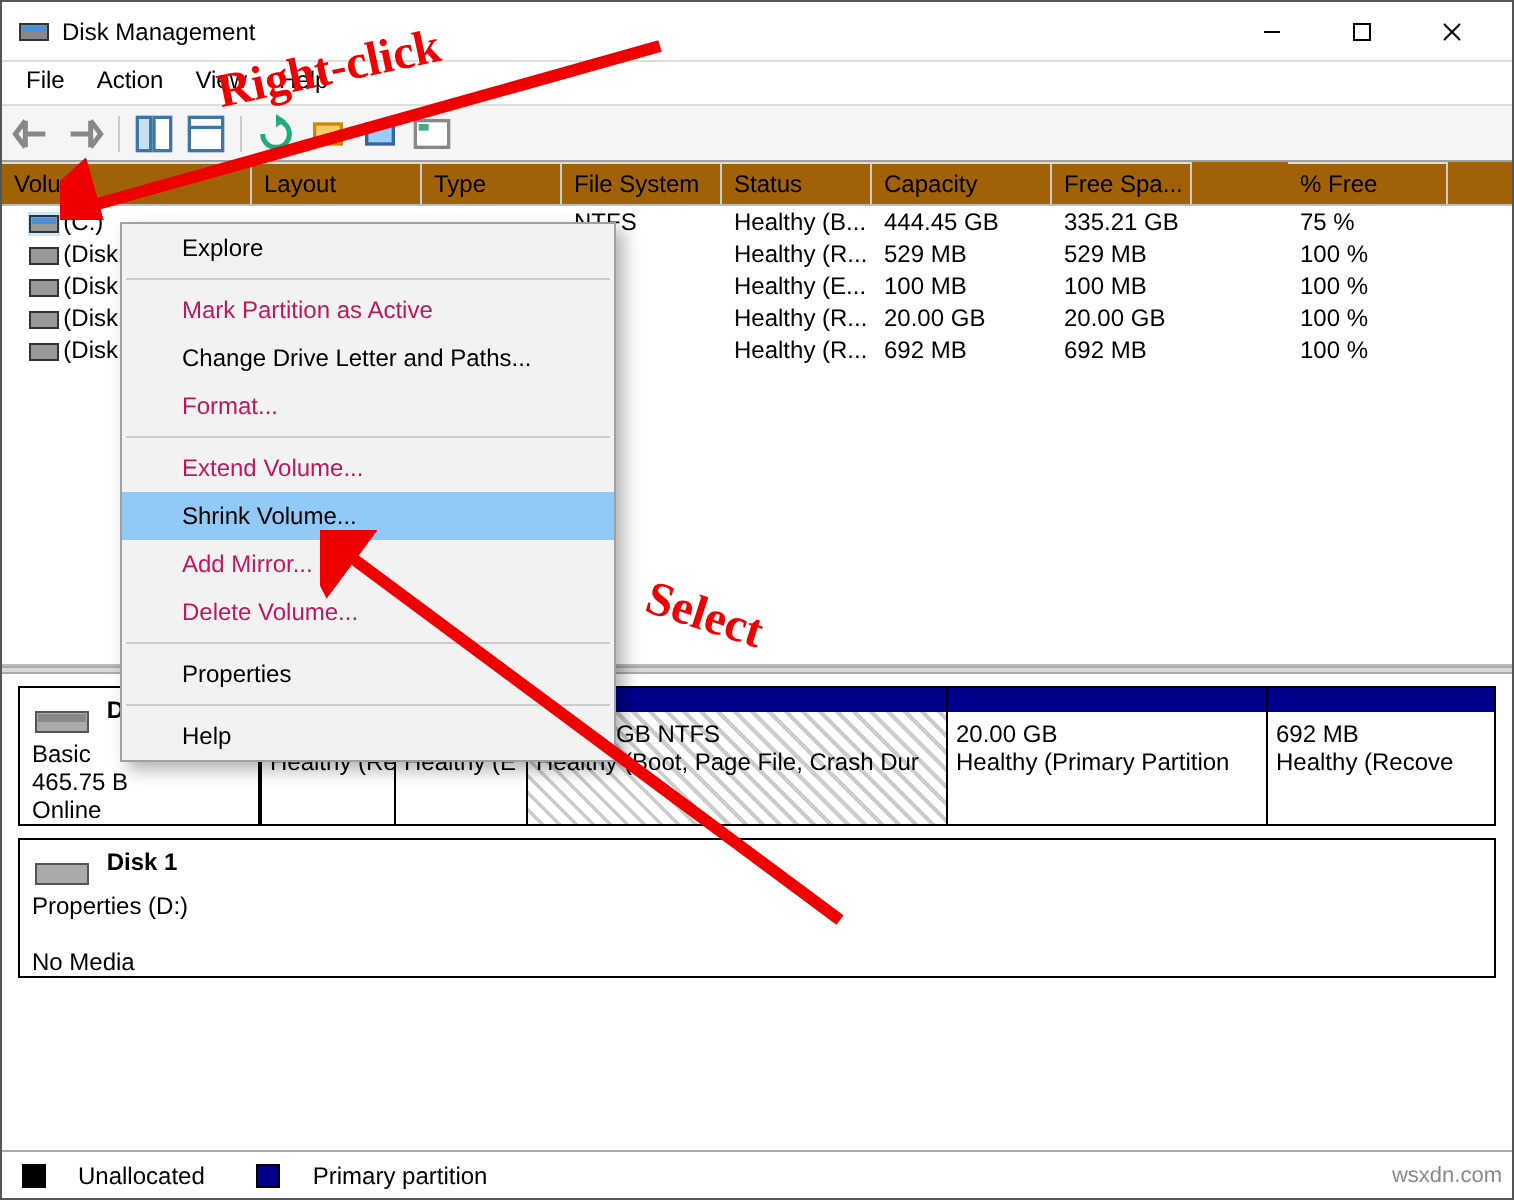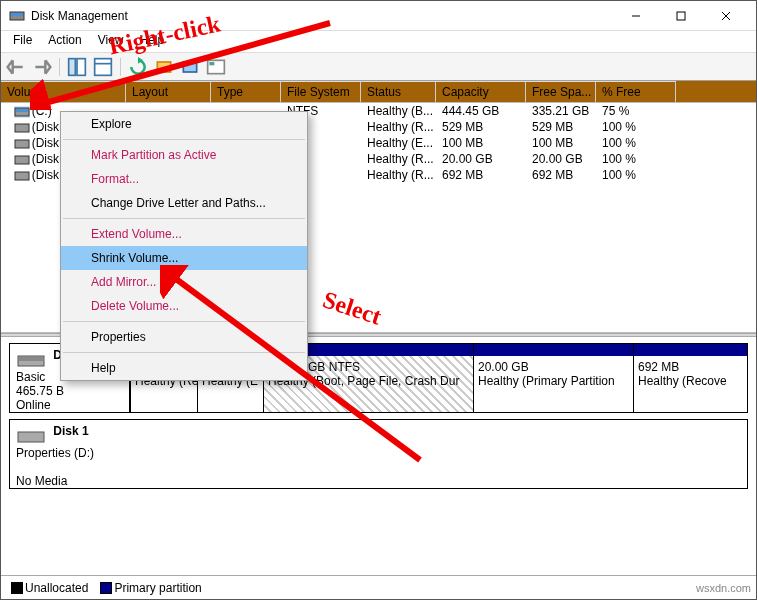--- a/index.html
+++ b/index.html
@@ -45,32 +45,32 @@
 .diskrow { display:flex; border:1px solid #000; margin:6px 8px; height:70px; }
 .diskrow .dlabel { width:120px; border-right:1px solid #000; padding:4px 6px; background:#fff;}
 .diskrow .dmap{flex:1;display:flex;}
 .part { border-left:1px solid #000; padding:2px 4px; position:relative; overflow:hidden;}
 .part .bar{position:absolute;left:0;right:0;top:0;height:12px;background:#00008b;}
 .part .ptxt{position:relative;margin-top:14px;white-space:nowrap;font-size:11px;}
 .part.hatched{background:repeating-linear-gradient(45deg,#fff,#fff 4px,#ccc 4px,#ccc 6px);}
 .diskico{width:30px;height:22px;display:inline-block;vertical-align:top;margin-right:4px;}
 
 
-.legend{height:24px;border-top:1px solid #aaa;display:flex;align-items:center;gap:2px;padding:0 10px;}
+.legend{height:24px;border-top:1px solid #aaa;display:flex;align-items:center;gap:16px;padding:0 10px;}
 .legbox{width:12px;height:12px;border:1px solid #000;display:inline-block;}
 
 
 .anno{position:absolute;z-index:80;font-family:'Comic Sans MS',cursive;font-weight:bold;color:#e00;}
 .anno-right{left:108px;top:22px;font-size:24px;transform:rotate(-12deg);}
 .anno-sel{left:322px;top:295px;font-size:24px;transform:rotate(18deg);}
 .arrow{position:absolute;z-index:75;}
 .watermark{position:absolute;right:6px;bottom:6px;color:#888;font-size:11px;z-index:90;}
 
 
-.c-vol{width:125px;} .c-lay{width:85px;} .c-type{width:70px;} .c-fs{width:80px;} .c-st{width:75px;} .c-cap{width:90px;} .c-fr{width:70px;} .c-pf{width:80px;}
+.c-vol{width:125px;} .c-lay{width:85px;} .c-type{width:70px;} .c-fs{width:80px;} .c-st{width:75px;} .c-cap{width:90px;} .c-fr{width:70px;} .c-pf{width:80px;margin-left:48px;}
 </style>
 </head>
 <body>
 
 <div class="window">
 
   <div class="titlebar">
     <span class="icon">
       <svg viewBox="0 0 16 16">
           <rect x="1" y="4" width="14" height="8" fill="#888" stroke="#333"></rect>
@@ -282,22 +282,22 @@
     <span>Unallocated</span>
     <span class="legbox" style="background:#00008b;margin-left:10px"></span>
     <span>Primary partition</span>
   </div>
 </div>
 
 <div class="ctxmenu">
   <div class="ctxitem">Explore</div>
   <div class="ctxsep"></div>
   <div class="ctxitem disabled">Mark Partition as Active</div>
+  <div class="ctxitem">Change Drive Letter and Paths...</div>
   <div class="ctxitem disabled">Format...</div>
-  <div class="ctxitem">Change Drive Letter and Paths...</div>
   <div class="ctxsep"></div>
   <div class="ctxitem disabled">Extend Volume...</div>
   <div class="ctxitem hl">Shrink Volume...</div>
   <div class="ctxitem disabled">Add Mirror...</div>
   <div class="ctxitem disabled">Delete Volume...</div>
   <div class="ctxsep"></div>
   <div class="ctxitem">Properties</div>
   <div class="ctxsep"></div>
   <div class="ctxitem">Help</div>
 </div>

